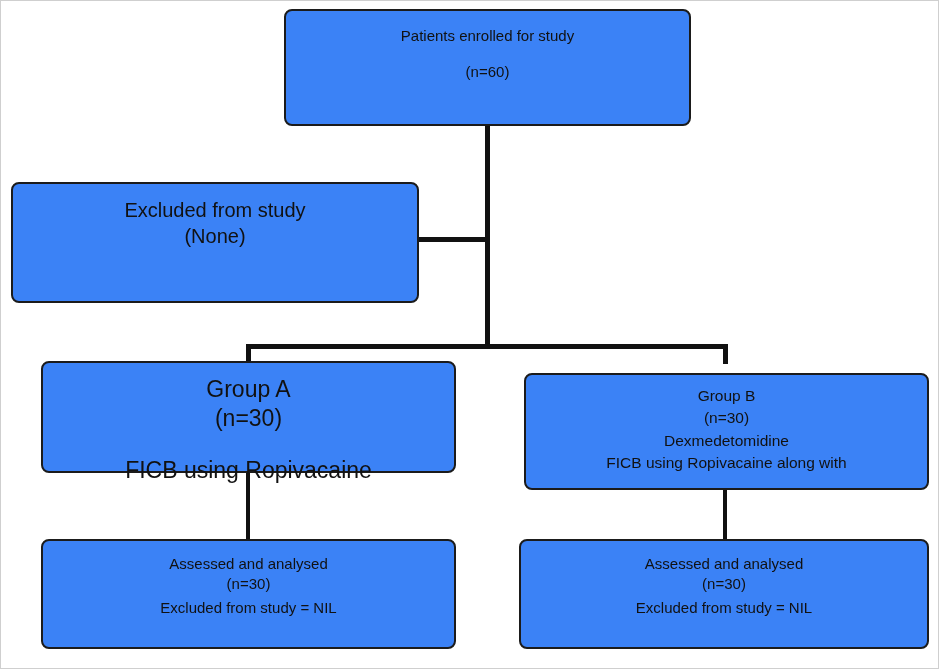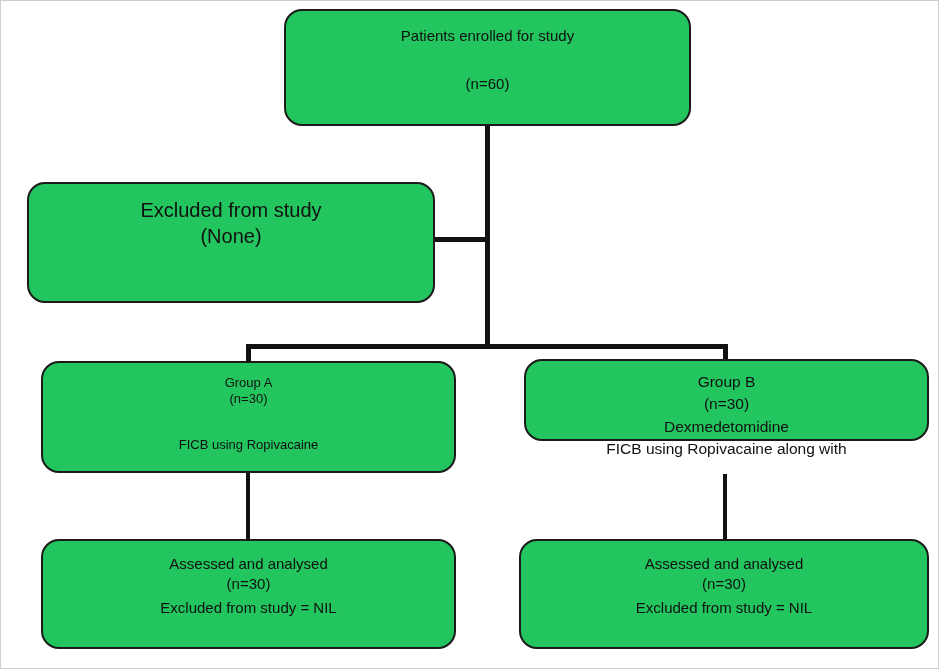--- a/index.html
+++ b/index.html
@@ -15,69 +15,69 @@
     background: #ffffff;
     border: 1px solid #cfcfcf;
     overflow: hidden;
   }
   .line {
     position: absolute;
     background: #111111;
   }
   .node {
     position: absolute;
-    background: #22c55e;
+    background: #3b82f6;
     border: 2px solid #1b1b1b;
-    border-radius: 18px;
+    border-radius: 8px;
     display: flex;
     flex-direction: column;
     align-items: center;
     text-align: center;
     color: #111111;
   }
   .t { width: 100%; }
   .fz15 { font-size: 15px; line-height: 1.35; }
   .fz16 { font-size: 15.5px; line-height: 1.45; }
-  .fz17 { font-size: 13px; line-height: 1.25; }
+  .fz17 { font-size: 23px; line-height: 1.25; }
   .fz20 { font-size: 20px; line-height: 1.3; }
-  .gap-lg { margin-top: 28px; }
+  .gap-lg { margin-top: 16px; }
   .gap-xl { }
-  .gap-md { margin-top: 29px; }
+  .gap-md { margin-top: 23px; }
   .gap-sm { margin-top: 3px; }
 </style>
 </head>
 <body>
 
 <div class="canvas">
 
   <div class="line" style="left:484px; top:122px; width:5px; height:226px;"></div>
   <div class="line" style="left:416px; top:236px; width:70px; height:5px;"></div>
   <div class="line" style="left:245px; top:343px; width:482px; height:5px;"></div>
   <div class="line" style="left:245px; top:343px; width:5px; height:22px;"></div>
   <div class="line" style="left:722px; top:343px; width:5px; height:20px;"></div>
   <div class="line" style="left:245px; top:470px; width:4px; height:72px;"></div>
   <div class="line" style="left:722px; top:473px; width:4px; height:70px;"></div>
 
   <div class="node" style="left:283px; top:8px; width:407px; height:117px; padding-top:15px;">
     <div class="t fz15">Patients enrolled for study</div>
     <div class="t fz15 gap-lg">(n=60)</div>
   </div>
 
-  <div class="node" style="left:26px; top:181px; width:408px; height:121px; padding-top:13px;">
+  <div class="node" style="left:10px; top:181px; width:408px; height:121px; padding-top:13px;">
     <div class="t fz20">Excluded from study</div>
     <div class="t fz20 gap-xl">(None)</div>
   </div>
 
   <div class="node" style="left:40px; top:360px; width:415px; height:112px; padding-top:12px;">
     <div class="t fz17">Group A</div>
     <div class="t fz17">(n=30)</div>
     <div class="t fz17 gap-md">FICB using Ropivacaine</div>
   </div>
 
-  <div class="node" style="left:523px; top:358px; width:405px; height:82px; padding-top:10px;">
+  <div class="node" style="left:523px; top:372px; width:405px; height:117px; padding-top:10px;">
     <div class="t fz16">Group B</div>
     <div class="t fz16">(n=30)</div>
     <div class="t fz16">Dexmedetomidine</div>
     <div class="t fz16">FICB using Ropivacaine along with</div>
   </div>
 
   <div class="node" style="left:40px; top:538px; width:415px; height:110px; padding-top:13px;">
     <div class="t fz15">Assessed and analysed</div>
     <div class="t fz15">(n=30)</div>
     <div class="t fz15 gap-sm">Excluded from study = NIL</div>

